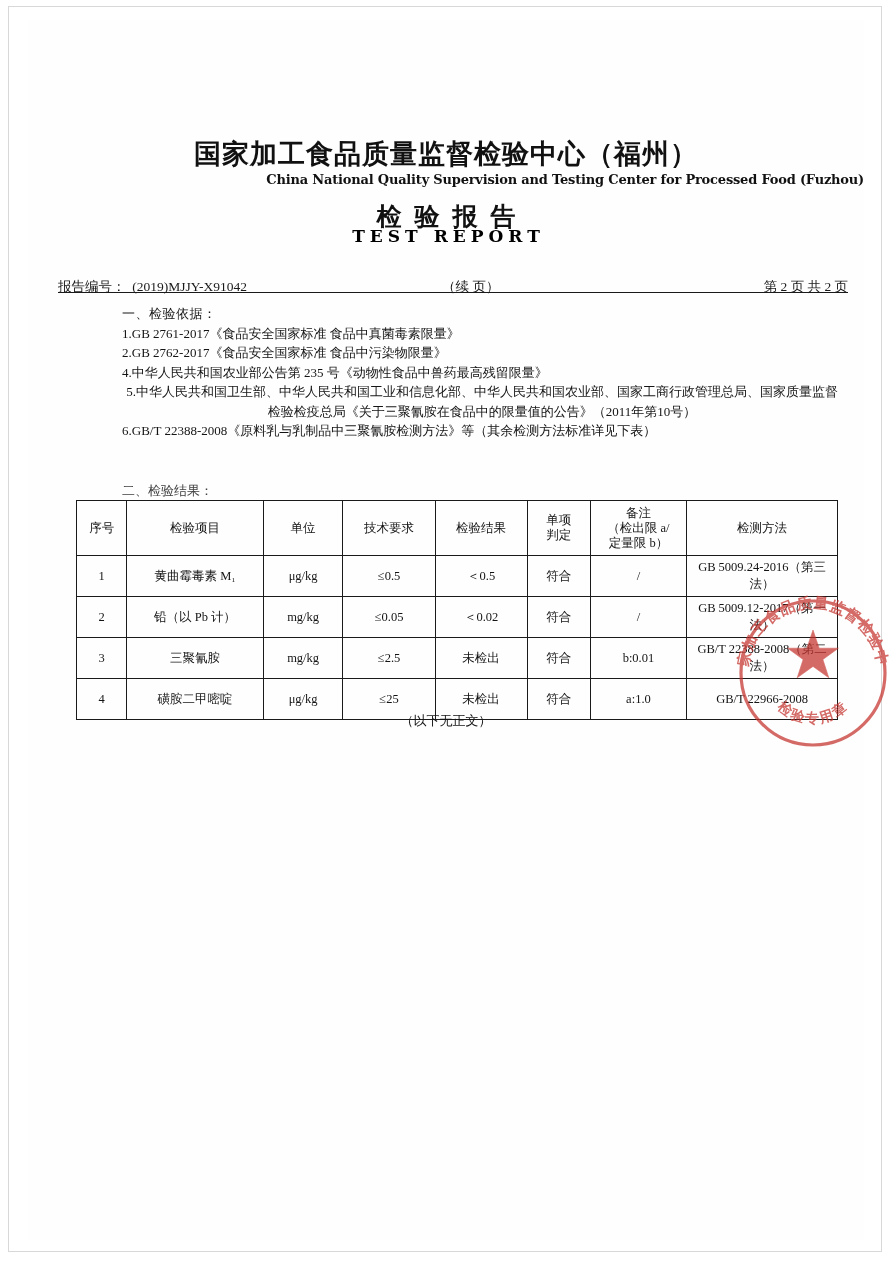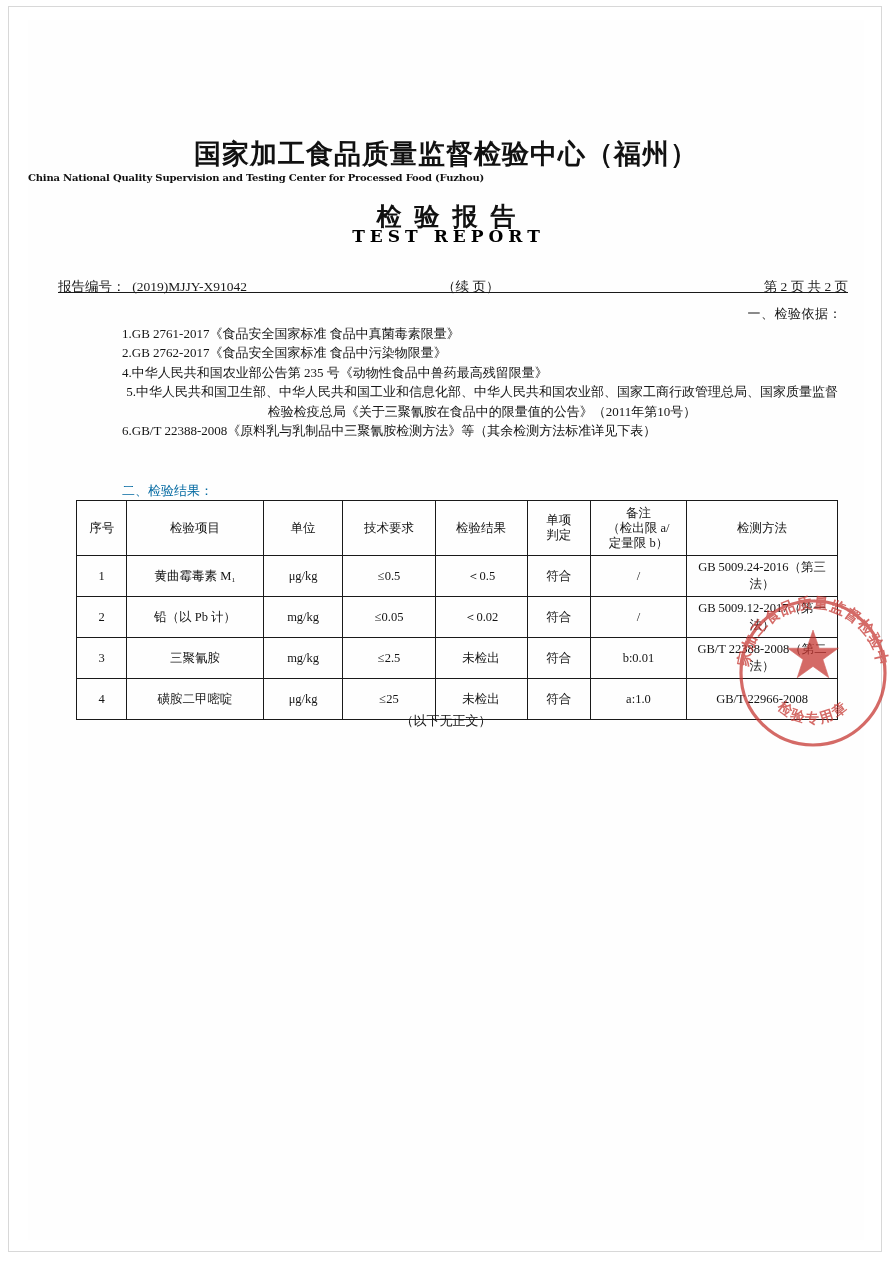--- a/index.html
+++ b/index.html
@@ -45,24 +45,24 @@
     font-family: "DejaVu Serif", serif;
     font-weight: bold;
     font-size: 27px;
     letter-spacing: 1px;
     color: #111;
   }
   .title-en {
     position: absolute;
     left: 0; top: 152px;
     width: 836px;
-    text-align: left;
+    text-align: right;
     font-family: "DejaVu Serif", serif;
     font-weight: bold;
-    font-size: 10px;
+    font-size: 13px;
     letter-spacing: -0.2px;
     color: #111;
   }
   .subtitle-cn {
     position: absolute;
     left: 0; top: 180px;
     width: 836px;
     text-align: center;
     font-family: "DejaVu Serif", serif;
     font-weight: bold;
@@ -117,28 +117,28 @@
     position: absolute;
     left: 94px;
     top: 284px;
     width: 720px;
     font-size: 13px;
     line-height: 19.5px;
     color: #141414;
   }
   .basis div { white-space: nowrap; }
   .basis div.wrap { white-space: normal; text-align: center; }
-  .section-label { letter-spacing: 0.5px; text-align: right; }
+  .section-label { letter-spacing: 0.5px; }
 
   .results-label {
     position: absolute;
     left: 94px;
     top: 462px;
     font-size: 13px;
-    color: #0369a1;
+    color: #404040;
   }
 
   
   .tbl {
     position: absolute;
     left: 48px;
     top: 480px;
     width: 762px;
     border-collapse: collapse;
     font-size: 12.5px;

